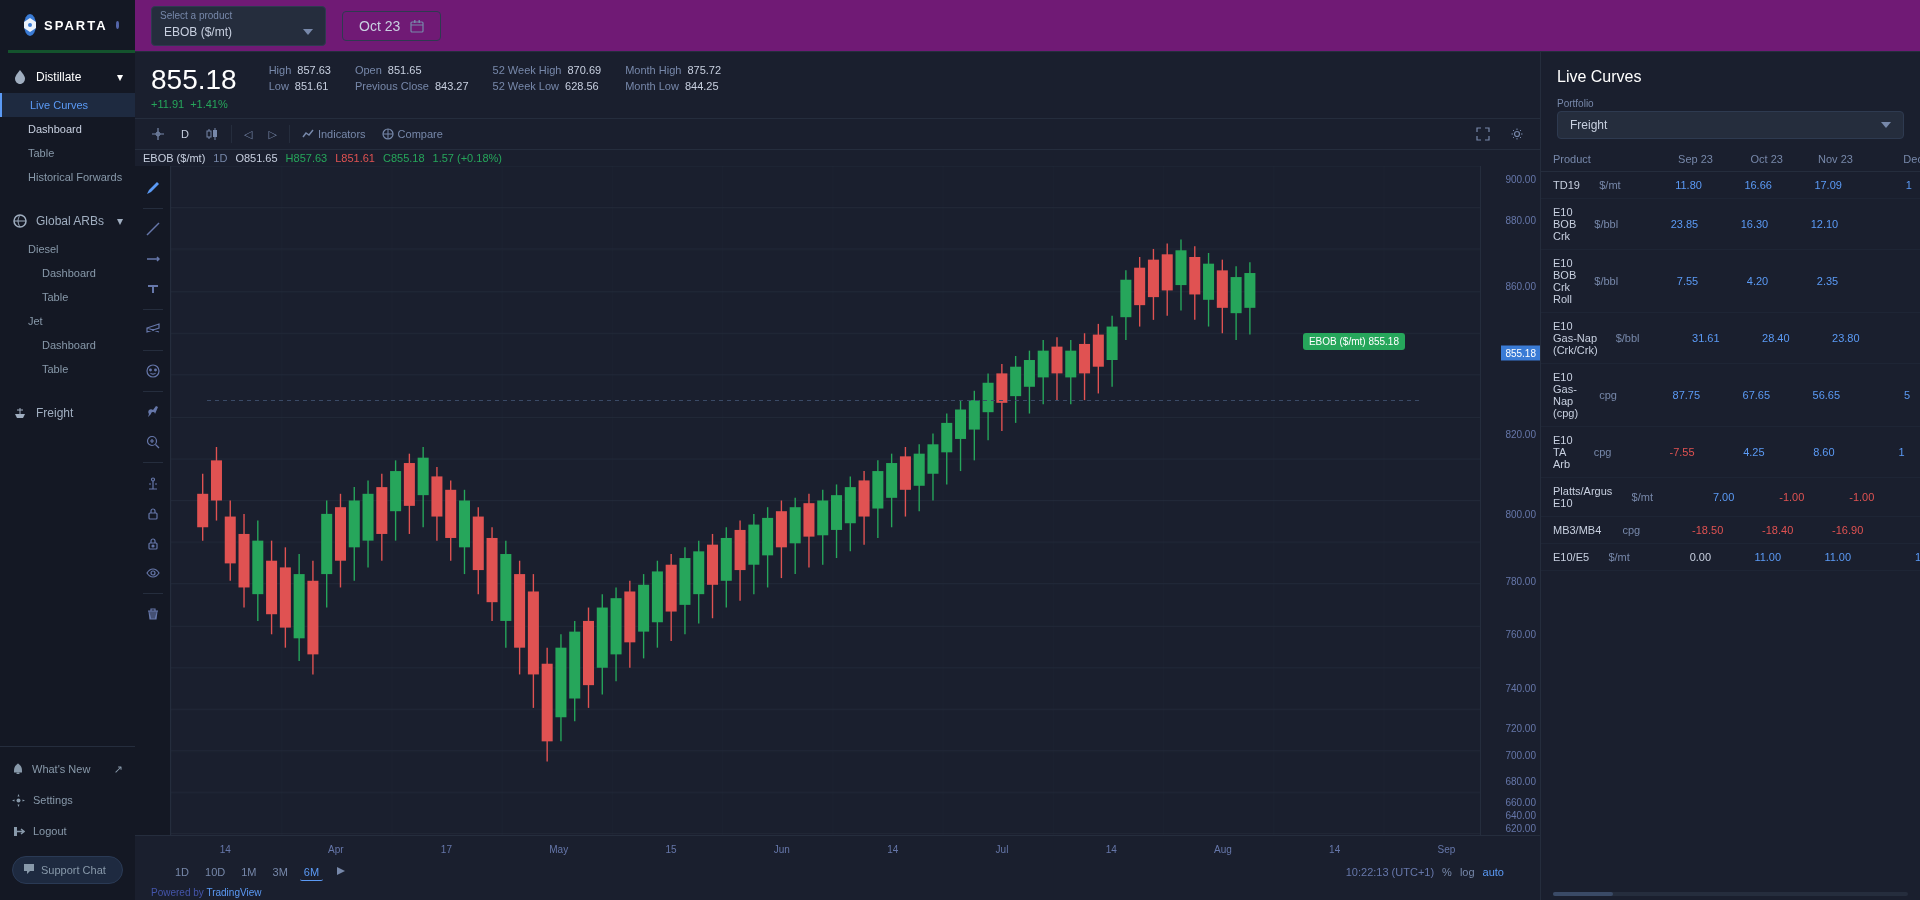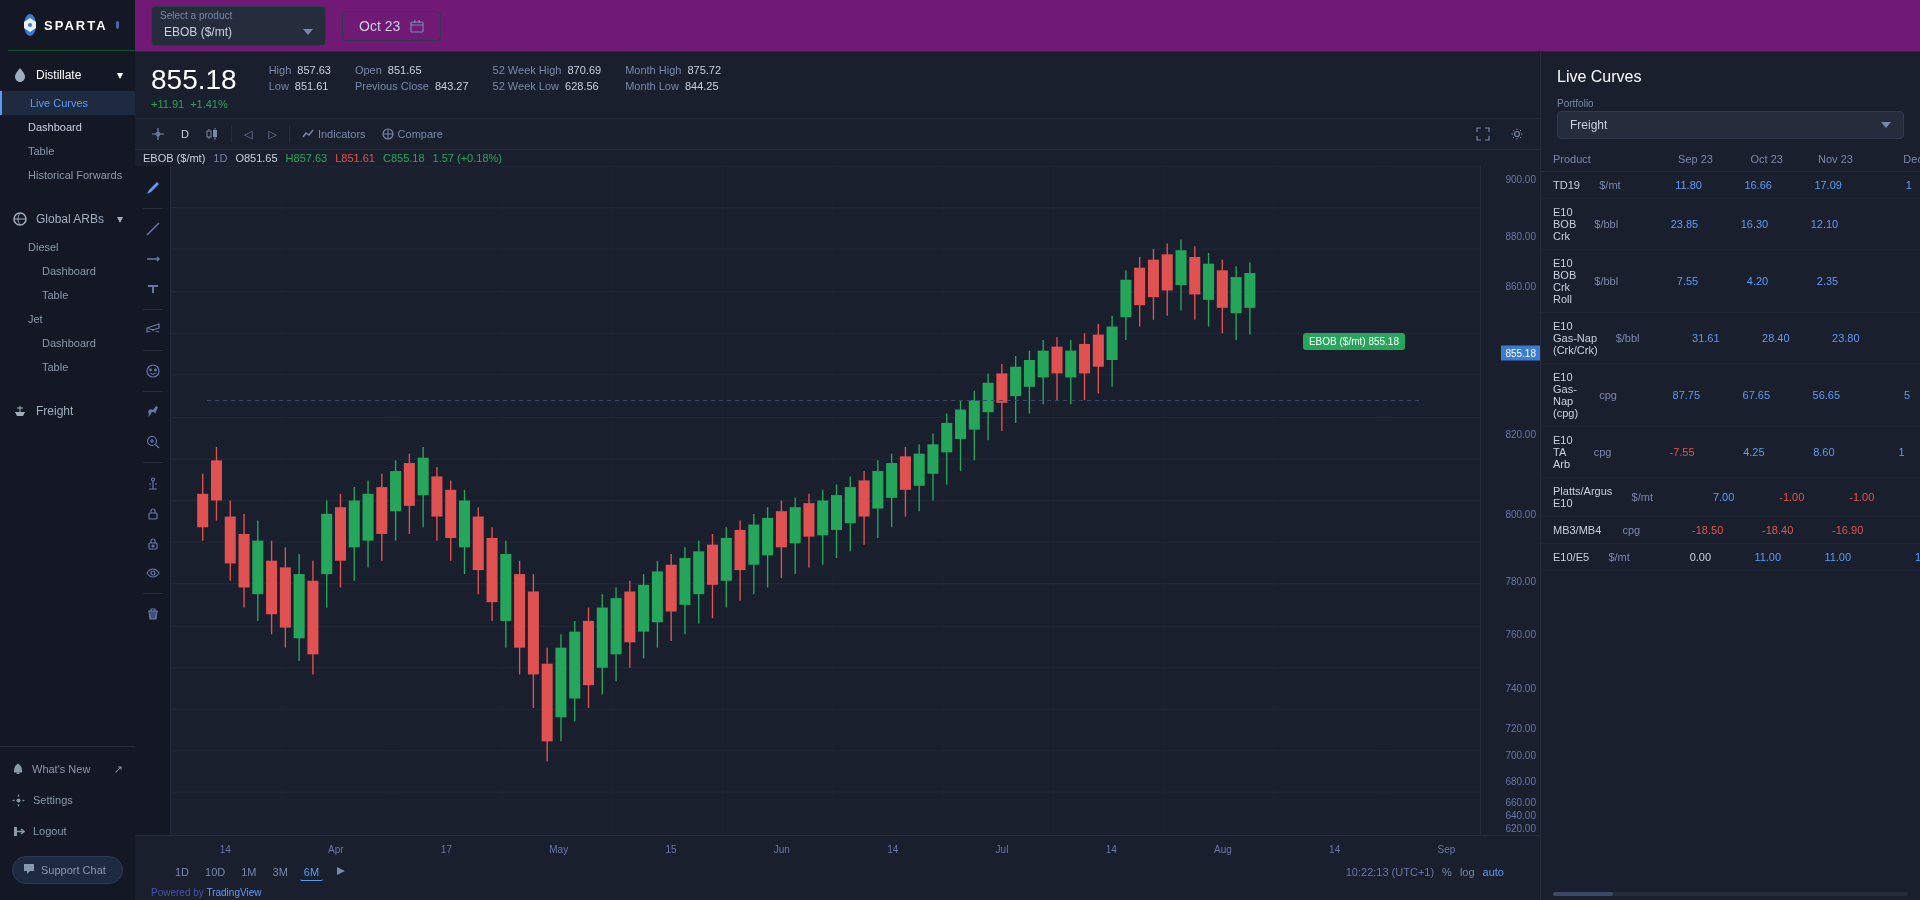--- a/index.html
+++ b/index.html
@@ -21,21 +21,21 @@
       display: flex;
       flex-direction: column;
       height: 900px;
       flex-shrink: 0;
     }
     .sidebar-logo {
       display: flex;
       align-items: center;
       gap: 8px;
       padding: 14px 16px;
-      border-bottom: 1px solid #14532d;
+      border-bottom: 3px solid #14532d;
       margin-left: 8px;
     }
     .logo-icon {
       width: 22px;
       height: 22px;
       background: #3a7bd5;
       border-radius: 50%;
       display: flex; align-items: center; justify-content: center;
     }
     .logo-text { color: #ffffff; font-size: 13px; font-weight: 600; letter-spacing: 2px; }
@@ -1086,21 +1086,21 @@
               <rect x="769" y="83" width="8" height="27" fill="#26a65b"></rect>
 
               <line x1="783" y1="72" x2="783" y2="126" stroke="#26a65b" stroke-width="1"></line>
               <rect x="779" y="80" width="8" height="26" fill="#26a65b"></rect>
             </g>
           </svg>
         </div>
 
         <div class="chart-right-axis">
           <div class="axis-label" style="top: 2%;">900.00</div>
-          <div class="axis-label" style="top: 8%; margin-top: 16px;">880.00</div>
+          <div class="axis-label" style="top: 8%;">880.00</div>
           <div class="axis-label" style="top: 18%;">860.00</div>
           <div class="axis-label" style="top: 28%;">840.00</div>
           <div class="current-price-label" style="top: 28%;">855.18</div>
           <div class="axis-label" style="top: 40%;">820.00</div>
           <div class="axis-label" style="top: 52%;">800.00</div>
           <div class="axis-label" style="top: 62%;">780.00</div>
           <div class="axis-label" style="top: 70%;">760.00</div>
           <div class="axis-label" style="top: 78%;">740.00</div>
           <div class="axis-label" style="top: 84%;">720.00</div>
           <div class="axis-label" style="top: 88%;">700.00</div>

